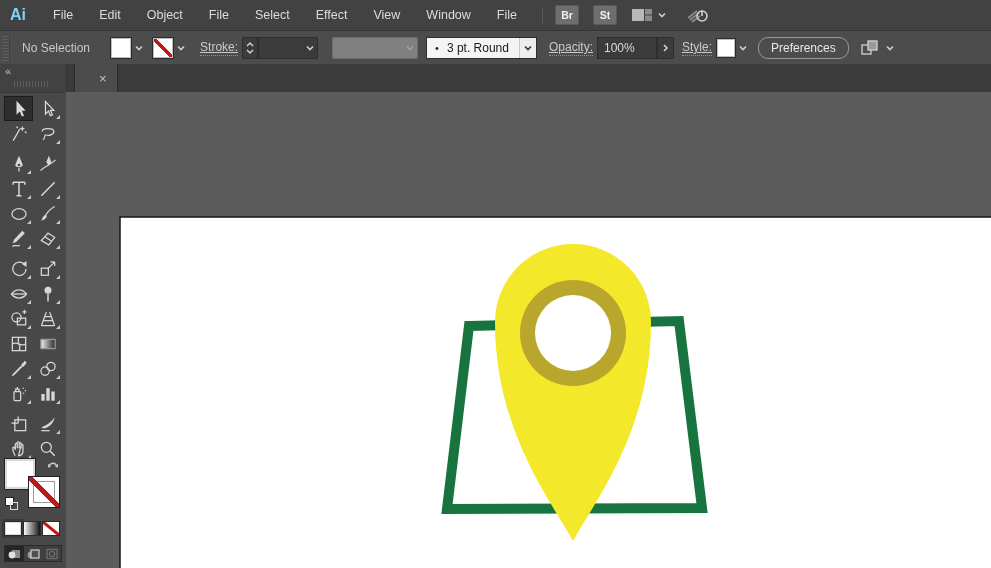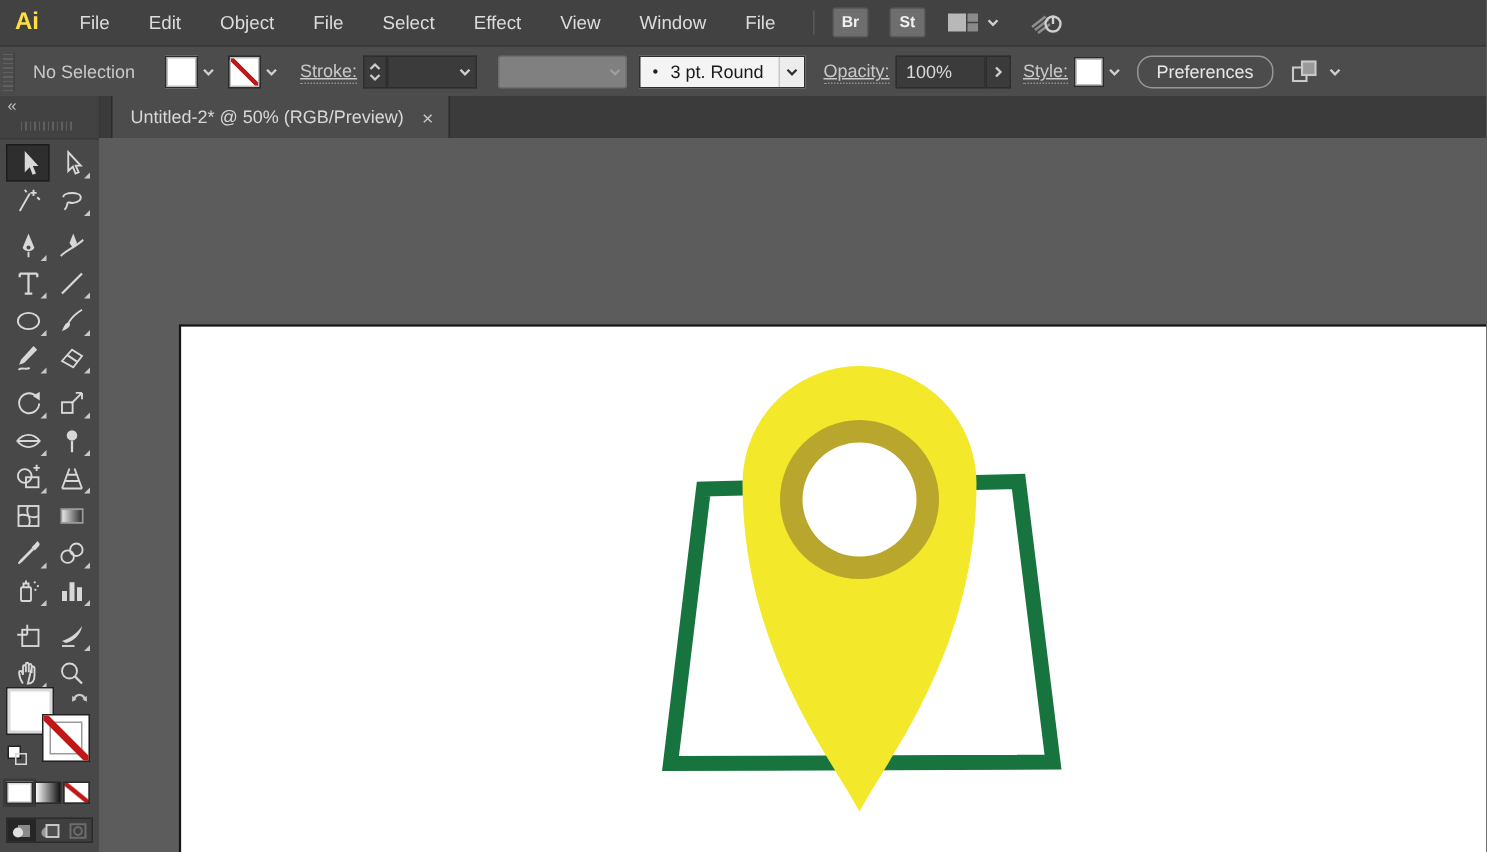--- a/index.html
+++ b/index.html
@@ -1,21 +1,21 @@
 <!DOCTYPE html>
 <html><head>
 <meta charset="utf-8">
 <style>
   html,body{margin:0;padding:0;background:#2b2b2b;}
   #app{position:relative;width:991px;height:568px;overflow:hidden;background:#5C5C5C;
        font-family:"Liberation Sans",sans-serif;-webkit-font-smoothing:antialiased;}
   
   .menubar{position:absolute;top:0;left:0;right:0;height:30px;background:#424242;
            display:flex;align-items:center;color:#DCDCDC;font-size:12.5px;}
-  .ai-logo{color:#fde047;font-weight:bold;font-size:16px;margin:0 14px 0 10px;letter-spacing:0;}
+  .ai-logo{color:#7dd3fc;font-weight:bold;font-size:16px;margin:0 14px 0 10px;letter-spacing:0;}
   .menu-item{padding:16px 13px;line-height:30px;cursor:default;}
   .mb-sep{width:1px;height:16px;background:#5a5a5a;margin:0 12px;}
   .sq-btn{width:22px;height:18px;background:#6E6E6E;color:#F0F0F0;font-size:10.5px;font-weight:bold;
           display:flex;align-items:center;justify-content:center;border-radius:2px;margin-right:14px;border:1px solid #5a5a5a;}
   .mb-ico{display:flex;align-items:center;margin-right:4px;}
   .chv{display:inline-flex;align-items:center;}
   .chv svg{stroke:#CFCFCF;fill:none;stroke-width:1.6;}
   
   .controlbar{position:absolute;top:30px;left:0;right:0;height:34px;background:#4C4C4C;
               border-top:1px solid #353535;border-bottom:1px solid #303030;display:flex;align-items:center;
@@ -204,21 +204,20 @@
     </span>
     <span class="chv">
       <svg width="10" height="10" viewBox="0 0 10 10">
           <polyline points="2,3.5 5,6.5 8,3.5"></polyline>
         </svg>
     </span>
   </div>
 
   <div class="tabbar">
     <div class="doc-tab">
-      <span>Untitled-2* @ 50% (RGB/Preview)</span>
       <span class="tab-close">×</span>
     </div>
   </div>
 
   <div class="toolbar">
     <div class="tb-head">
       <span class="tb-collapse">«</span>
       <span class="tb-grip"></span>
     </div>
 

